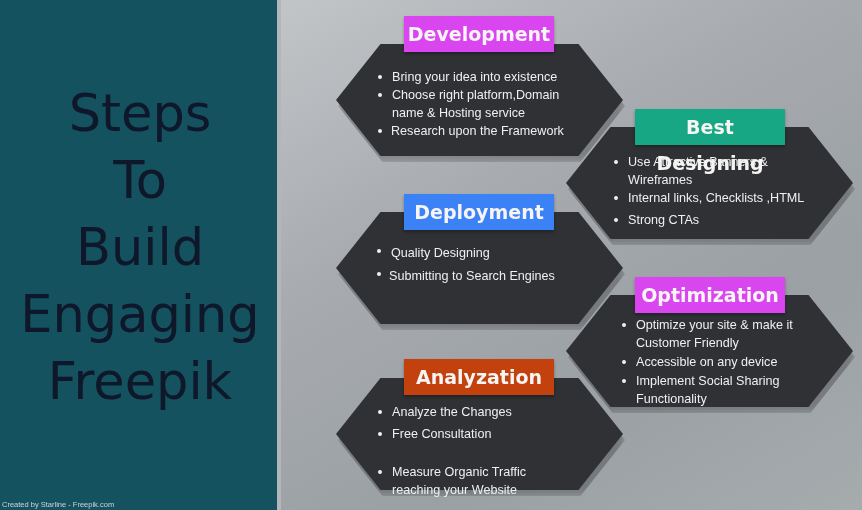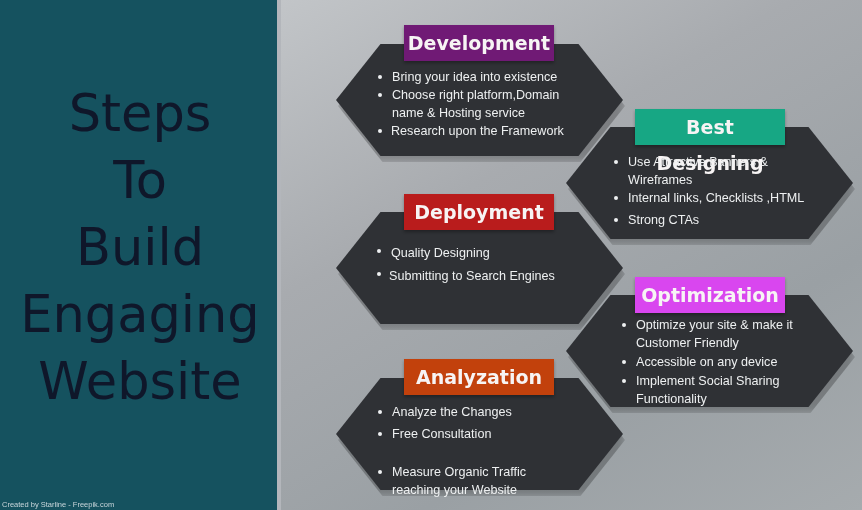--- a/index.html
+++ b/index.html
@@ -68,46 +68,46 @@
 
 <div class="left-panel"></div>
 <div class="divider"></div>
 <div class="right-bg"></div>
 
 <div class="title">
   <div>Steps</div>
   <div>To</div>
   <div>Build</div>
   <div>Engaging</div>
-  <div>Website</div>
+  <div>Freepik</div>
 </div>
 
 <div class="credit">Created by Starline - Freepik.com</div>
 
 <div class="hex-shadow" style="left:338px; top:50px;"></div>
 <div class="hex" style="left:336px; top:44px;"></div>
-<div class="label" style="left:404px; top:25px; background:#701a75;">Development</div>
+<div class="label" style="left:404px; top:16px; background:#d946ef;">Development</div>
 <ul class="items" style="left:376px; top:68px; width:200px;">
   <li>Bring your idea into existence</li>
   <li>Choose right platform,Domain name &amp; Hosting service</li>
   <li style="padding-left:15px;">Research upon the Framework</li>
 </ul>
 
 <div class="hex-shadow" style="left:568px; top:133px;"></div>
 <div class="hex" style="left:566px; top:127px;"></div>
 <div class="label" style="left:635px; top:109px; background:#17a784;">Best Designing</div>
 <ul class="items" style="left:612px; top:153px; width:206px;">
   <li style="width:180px;">Use Attractive Banners &amp; Wireframes</li>
   <li>Internal links, Checklists ,HTML</li>
   <li style="margin-top:4px;">Strong CTAs</li>
 </ul>
 
 <div class="hex-shadow" style="left:338px; top:218px;"></div>
 <div class="hex" style="left:336px; top:212px;"></div>
-<div class="label" style="left:404px; top:194px; background:#b91c1c;">Deployment</div>
+<div class="label" style="left:404px; top:194px; background:#3b82f6;">Deployment</div>
 <ul class="items" style="left:375px; top:242px; width:210px; line-height:22.5px;">
   <li>Quality Designing</li>
   <li style="padding-left:14px;">Submitting to  Search Engines</li>
 </ul>
 
 <div class="hex-shadow" style="left:568px; top:301px;"></div>
 <div class="hex" style="left:566px; top:295px;"></div>
 <div class="label" style="left:635px; top:277px; background:#d946ef;">Optimization</div>
 <ul class="items" style="left:620px; top:316px; width:190px;">
   <li style="width:185px;">Optimize your site &amp; make it Customer Friendly</li>

